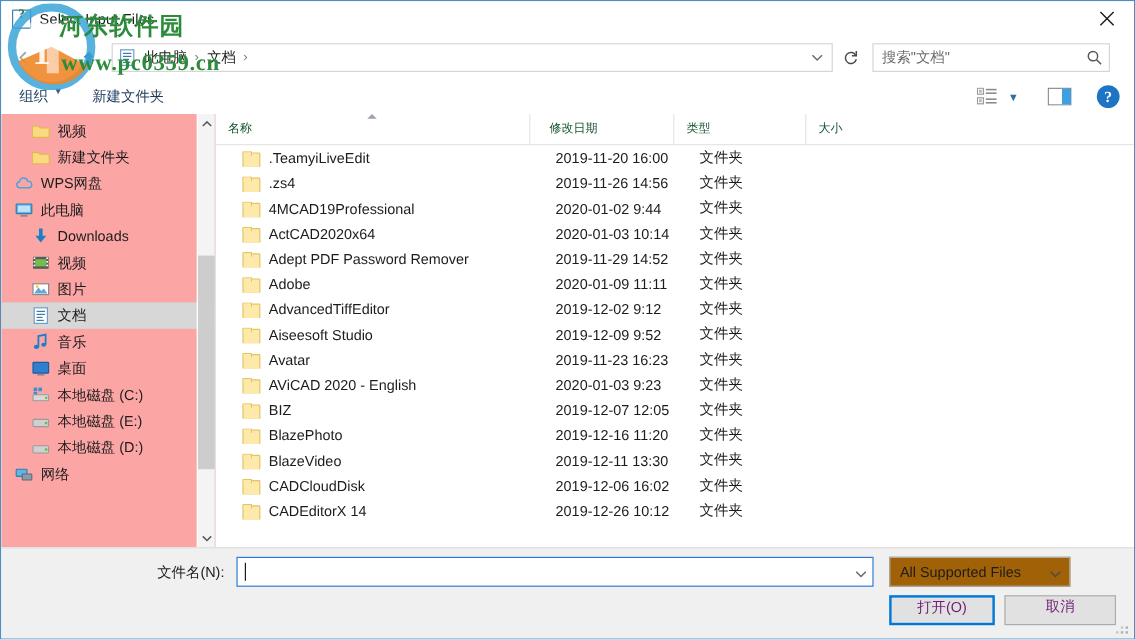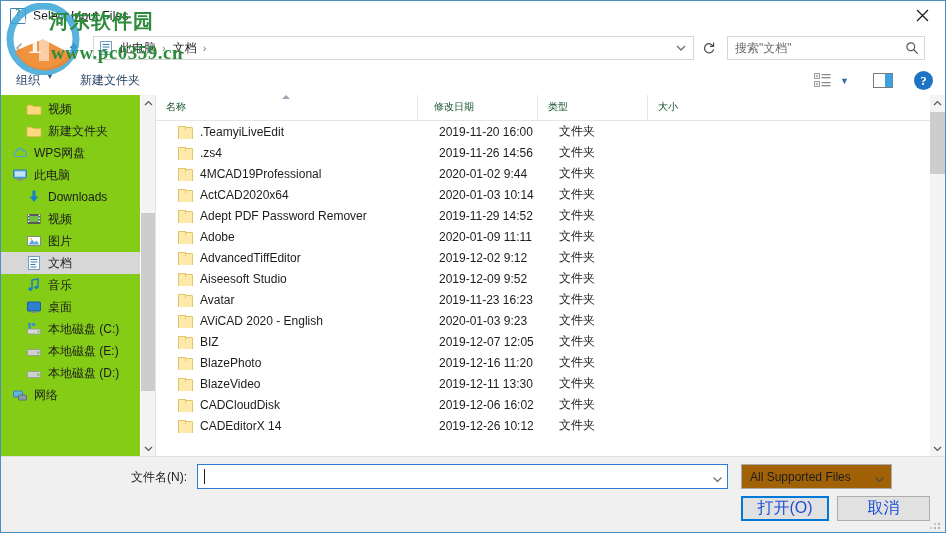--- a/index.html
+++ b/index.html
@@ -112,20 +112,21 @@
   #cmdbar {
     position: absolute; left: 0; top: 65px;
     width: 944px; height: 29px;
     background: #ffffff;
     display: flex; align-items: center;
   }
   .cmd-item {
     font-size: 12px; color: #1b3a5c;
     display: flex; align-items: flex-start; cursor: pointer;
     white-space: nowrap;
+    font-family: Liberation Mono, monospace;
   }
   #cmd-organize { margin-left: 15px; }
   #cmd-organize .caret { margin-left: 6px; color: #3a5f85; font-size: 8px; }
   #cmd-newfolder { margin-left: 26px; }
   #cmd-right {
     position: absolute; right: 8px; top: 0; height: 29px;
     display: flex; align-items: center;
   }
   #view-mode {
     display: flex; align-items: center; cursor: pointer; padding: 0 2px;
@@ -147,22 +148,22 @@
   #body {
     position: absolute; left: 0; top: 94px;
     width: 944px; height: 361px;
     background: #ffffff;
     display: flex;
   }
 
   
   #sidebar {
     position: relative;
-    width: 154px; height: 361px;
-    background: #84cc16;
+    width: 178px; height: 361px;
+    background: #fca5a5;
     overflow: hidden; flex: none;
   }
   #sidebar-list { padding-top: 3px; }
   .side-item {
     height: 22px; display: flex; align-items: center;
     font-size: 12px; color: #1c1c1c; white-space: nowrap;
     cursor: pointer; padding-right: 4px;
   }
   .side-item.selected { background: #d7d7d7; }
   .side-ico {
@@ -299,22 +300,22 @@
     width: 151px; height: 25px;
     background: #a16207; border: 1px solid #acacac;
     display: flex; align-items: center; cursor: pointer;
   }
   #filter-label {
     font-size: 12px; color: #1c1c1c; margin-left: 8px; white-space: nowrap;
   }
   #filter-arrow { position: absolute; right: 6px; top: 5px; color: #4a4a4a; }
   .btn {
     position: absolute; height: 25px;
-    display: flex; align-items: center; justify-content: center;
-    font-size: 16px; color: #1d4ed8; cursor: pointer;
+    display: flex; align-items: flex-start; justify-content: center;
+    font-size: 12px; color: #701a75; cursor: pointer;
     background: #e1e1e1;
   }
   #btn-open {
     left: 740px; top: 495px; width: 88px;
     border: 2px solid #0078d7; background: #e1e1e1;
   }
   #btn-cancel {
     left: 836px; top: 495px; width: 93px;
     border: 1px solid #adadad; background: #e1e1e1;
   }

